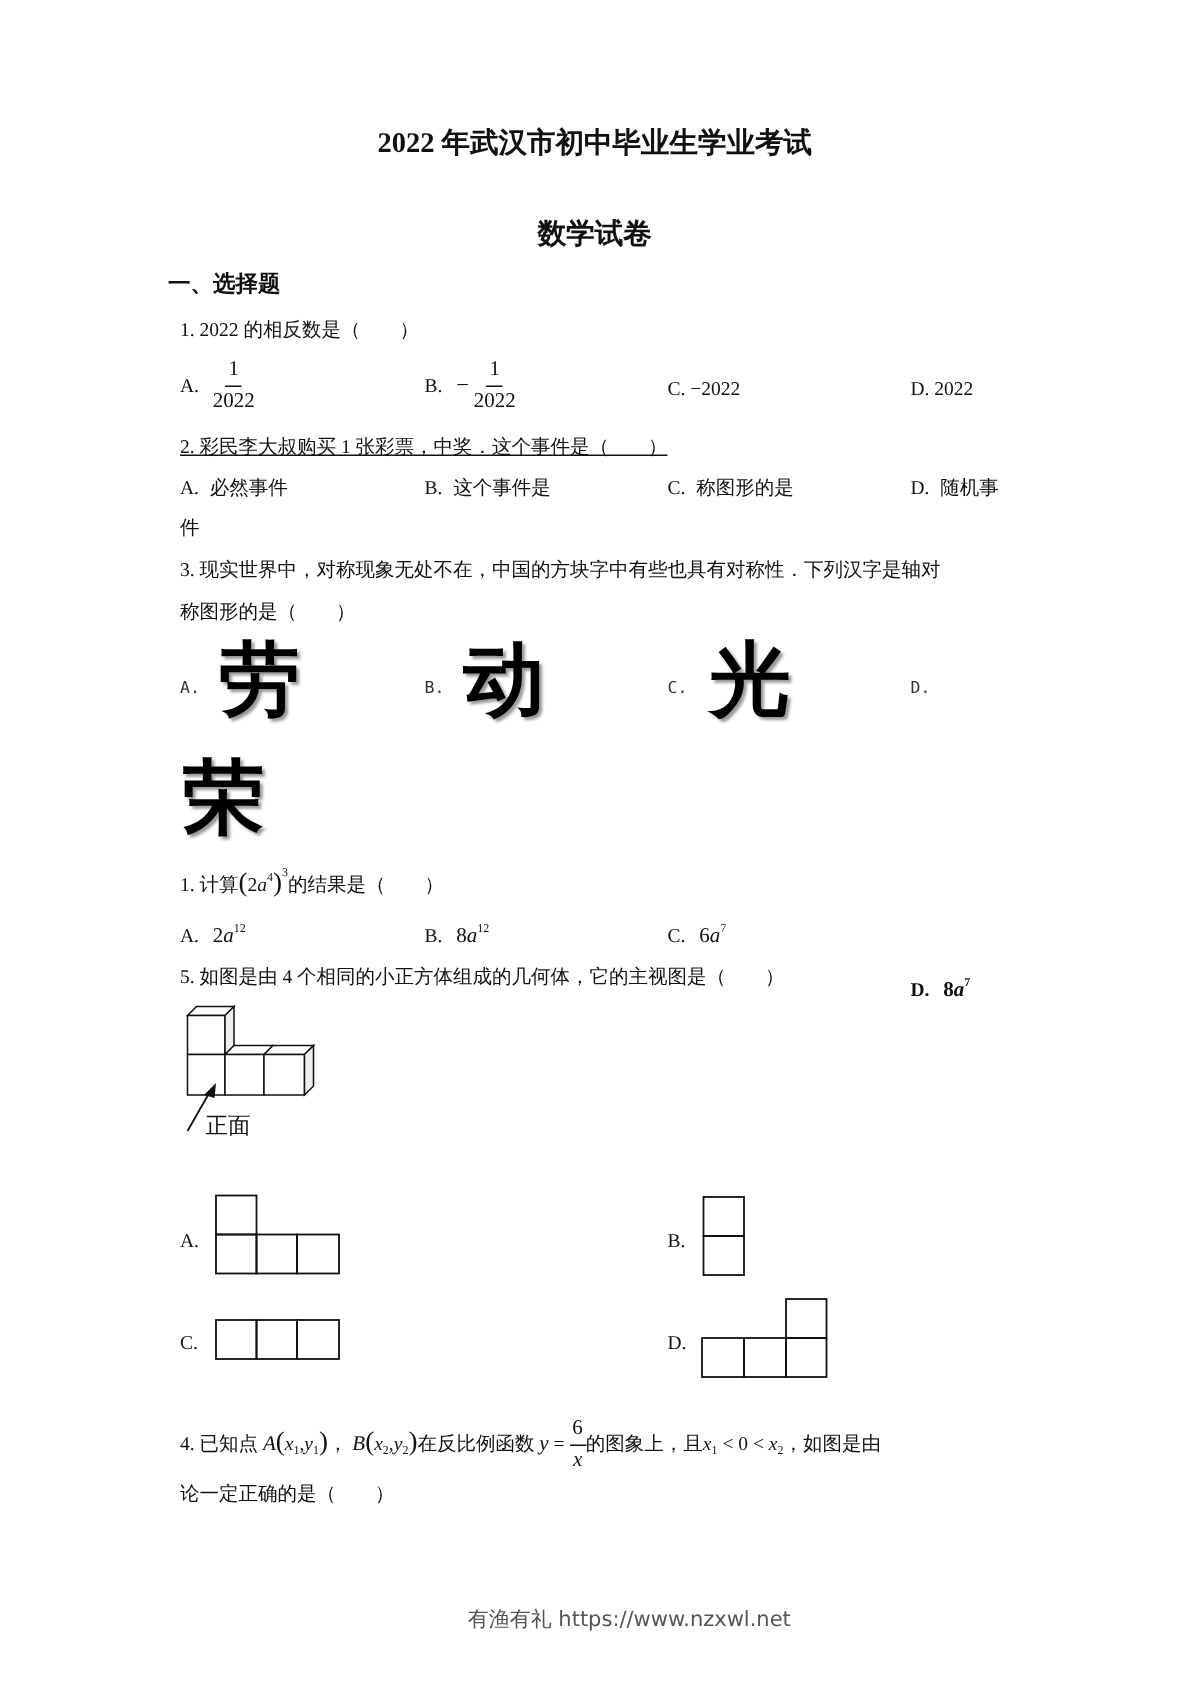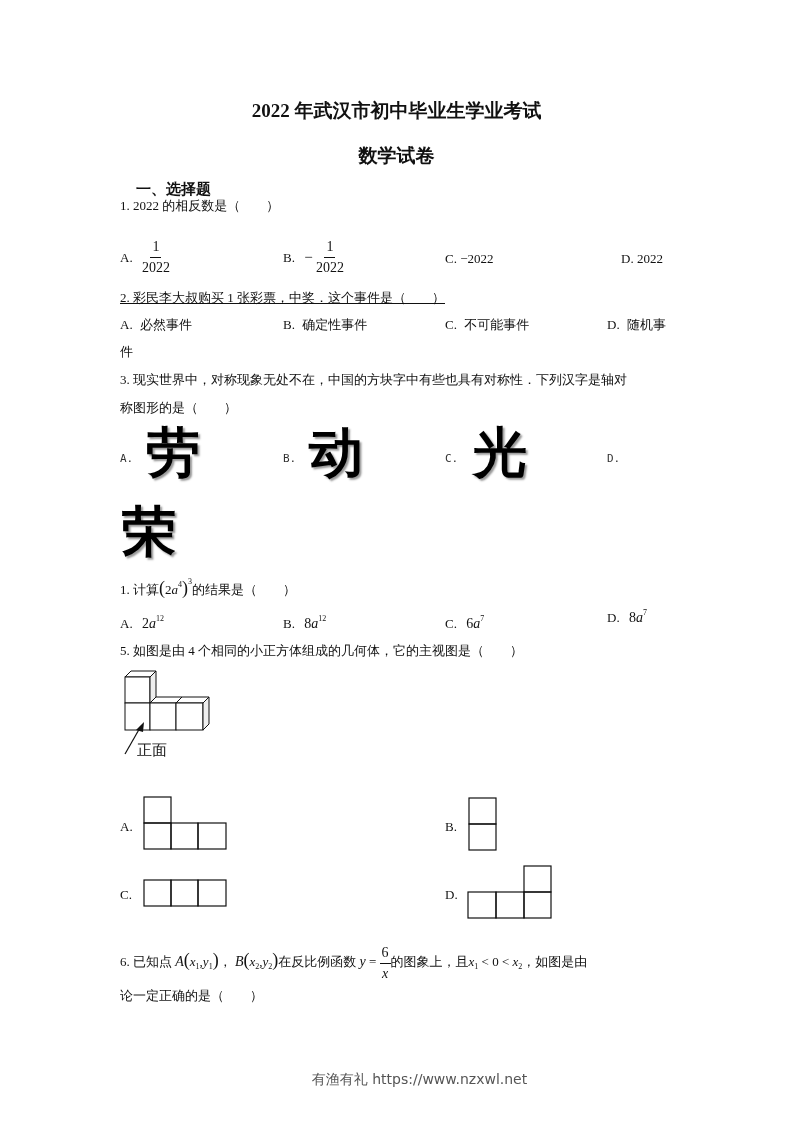--- a/index.html
+++ b/index.html
@@ -18,62 +18,62 @@
   .small-lbl { font-family: "DejaVu Sans Mono", monospace; font-size: 11px; color: #333; }
   sup { font-size: 8px; vertical-align: 7px; font-style: normal; }
   sub { font-size: 8px; vertical-align: -3px; font-style: normal; }
   .paren { font-size: 18px; font-style: normal; }
   .footer { left: 0; width: 793px; text-align: center; font-family: "DejaVu Sans", sans-serif; font-size: 14px; color: #555; padding-left: 46px; }
   svg { position: absolute; }
 </style>
 </head>
 <body>
 
-<div class="abs title" style="top:98px;">2022 年武汉市初中毕业生学业考试</div>
+<div class="abs title" style="top:82px;">2022 年武汉市初中毕业生学业考试</div>
 <div class="abs title" style="top:143px;">数学试卷</div>
 
-<div class="abs section" style="left:136px; top:180px;">一、选择题</div>
+<div class="abs section" style="left:112px; top:180px;">一、选择题</div>
 
-<div class="abs q" style="left:120px; top:197px;">1. 2022 的相反数是（　　）</div>
+<div class="abs q" style="left:120px; top:211px;">1. 2022 的相反数是（　　）</div>
 <div class="abs opt" style="left:120px; top:240px;">
   <span style="vertical-align:middle;">A.</span>
   <span class="frac" style="margin-left:6px;">
     <span class="num">1</span>
     <span class="den">2022</span>
   </span>
 </div>
 <div class="abs opt" style="left:283px; top:240px;">
   <span style="vertical-align:middle;">B.</span>
   <span style="vertical-align:middle; margin-left:6px; font-size:15px;">−</span>
   <span class="frac">
     <span class="num">1</span>
     <span class="den">2022</span>
   </span>
 </div>
 <div class="abs opt" style="left:445px; top:251px;text-align:right;">
   <span>C.</span>
   <span>−2022</span>
 </div>
-<div class="abs opt" style="left:607px; top:251px;margin-left:14px;">
+<div class="abs opt" style="left:607px; top:251px;">
   <span>D.</span>
   <span>2022</span>
 </div>
 
 <div class="abs q" style="left:120px; top:289px;text-decoration:underline;">2. 彩民李大叔购买 1 张彩票，中奖．这个事件是（　　）</div>
 <div class="abs opt" style="left:120px; top:316px;">
   <span>A.</span>
   <span style="margin-left:4px;text-align:right;">必然事件</span>
 </div>
 <div class="abs opt" style="left:283px; top:316px;">
   <span>B.</span>
-  <span style="margin-left:4px;">确定性事件</span>
+  <span style="margin-left:4px;">这个事件是</span>
 </div>
 <div class="abs opt" style="left:445px; top:316px;">
   <span>C.</span>
-  <span style="margin-left:4px;">不可能事件</span>
+  <span style="margin-left:4px;">称图形的是</span>
 </div>
 <div class="abs opt" style="left:607px; top:316px;">
   <span>D.</span>
   <span style="margin-left:4px;">随机事</span>
 </div>
 <div class="abs opt" style="left:120px; top:343px;">件</div>
 
 <div class="abs q" style="left:120px; top:371px;">3. 现实世界中，对称现象无处不在，中国的方块字中有些也具有对称性．下列汉字是轴对</div>
 <div class="abs q" style="left:120px; top:399px;">称图形的是（　　）</div>
 
@@ -102,21 +102,21 @@
   <span style="margin-left:6px; font-size:14px;">2</span><span class="math" style="font-size:14px;">a</span><sup>12</sup>
 </div>
 <div class="abs opt" style="left:283px; top:614px;">
   <span>B.</span>
   <span style="margin-left:6px; font-size:14px;">8</span><span class="math" style="font-size:14px;">a</span><sup>12</sup>
 </div>
 <div class="abs opt" style="left:445px; top:614px;">
   <span>C.</span>
   <span style="margin-left:6px; font-size:14px;">6</span><span class="math" style="font-size:14px;">a</span><sup>7</sup>
 </div>
-<div class="abs opt" style="left:607px; top:608px;">
+<div class="abs opt" style="left:607px; top:650px;font-weight:bold;">
   <span>D.</span>
   <span style="margin-left:6px; font-size:14px;">8</span><span class="math" style="font-size:14px;">a</span><sup>7</sup>
 </div>
 
 <div class="abs q" style="left:120px; top:642px;">5. 如图是由 4 个相同的小正方体组成的几何体，它的主视图是（　　）</div>
 
 <svg style="left:118px; top:668px;" width="100" height="70" viewBox="0 0 100 70">
   <g fill="#fff" stroke="#111" stroke-width="1">
 
     <polygon points="7,9 13,3 38,3 32,9"></polygon>
@@ -169,21 +169,21 @@
 <svg style="left:467px; top:865px;" width="88" height="56" viewBox="0 0 88 56">
   <g fill="none" stroke="#111" stroke-width="1.2">
     <rect x="57" y="1" width="27" height="26"></rect>
     <rect x="1" y="27" width="28" height="26"></rect>
     <rect x="29" y="27" width="28" height="26"></rect>
     <rect x="57" y="27" width="27" height="26"></rect>
   </g>
 </svg>
 
 <div class="abs q" style="left:120px; top:946px;">
-  <span>6. 已知点</span>
+  <span>4. 已知点</span>
   <span class="math" style="font-size:14px;">A</span><span class="paren">(</span><span class="math">x</span><sub>1</sub>,<span class="math">y</span><sub>1</sub><span class="paren">)</span>，
   <span class="math" style="font-size:14px;">B</span><span class="paren">(</span><span class="math">x</span><sub>2</sub>,<span class="math">y</span><sub>2</sub><span class="paren">)</span><span>在反比例函数</span>
   <span class="math" style="font-size:14px;">y</span> =
   <span class="frac" style="font-size:14px;">
     <span class="num" style="font-style:normal;">6</span>
     <span class="den math">x</span>
   </span><span>的图象上，且</span><span class="math">x</span><sub>1</sub>
   <span>&lt; 0 &lt;</span>
   <span class="math">x</span><sub>2</sub><span>，如图是由</span>
 </div>

